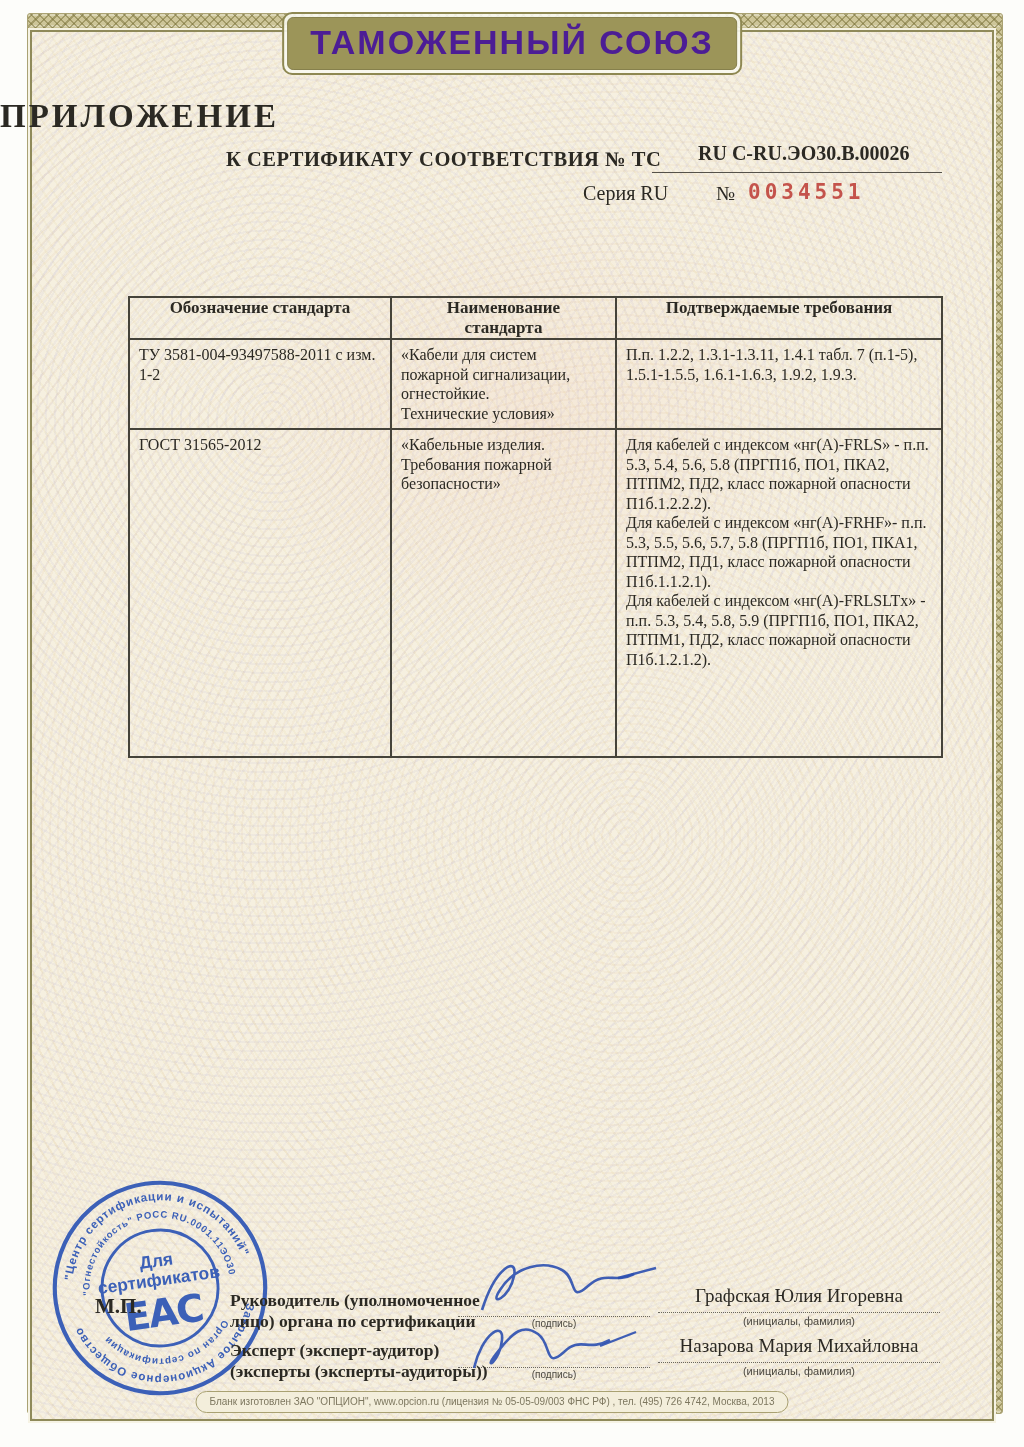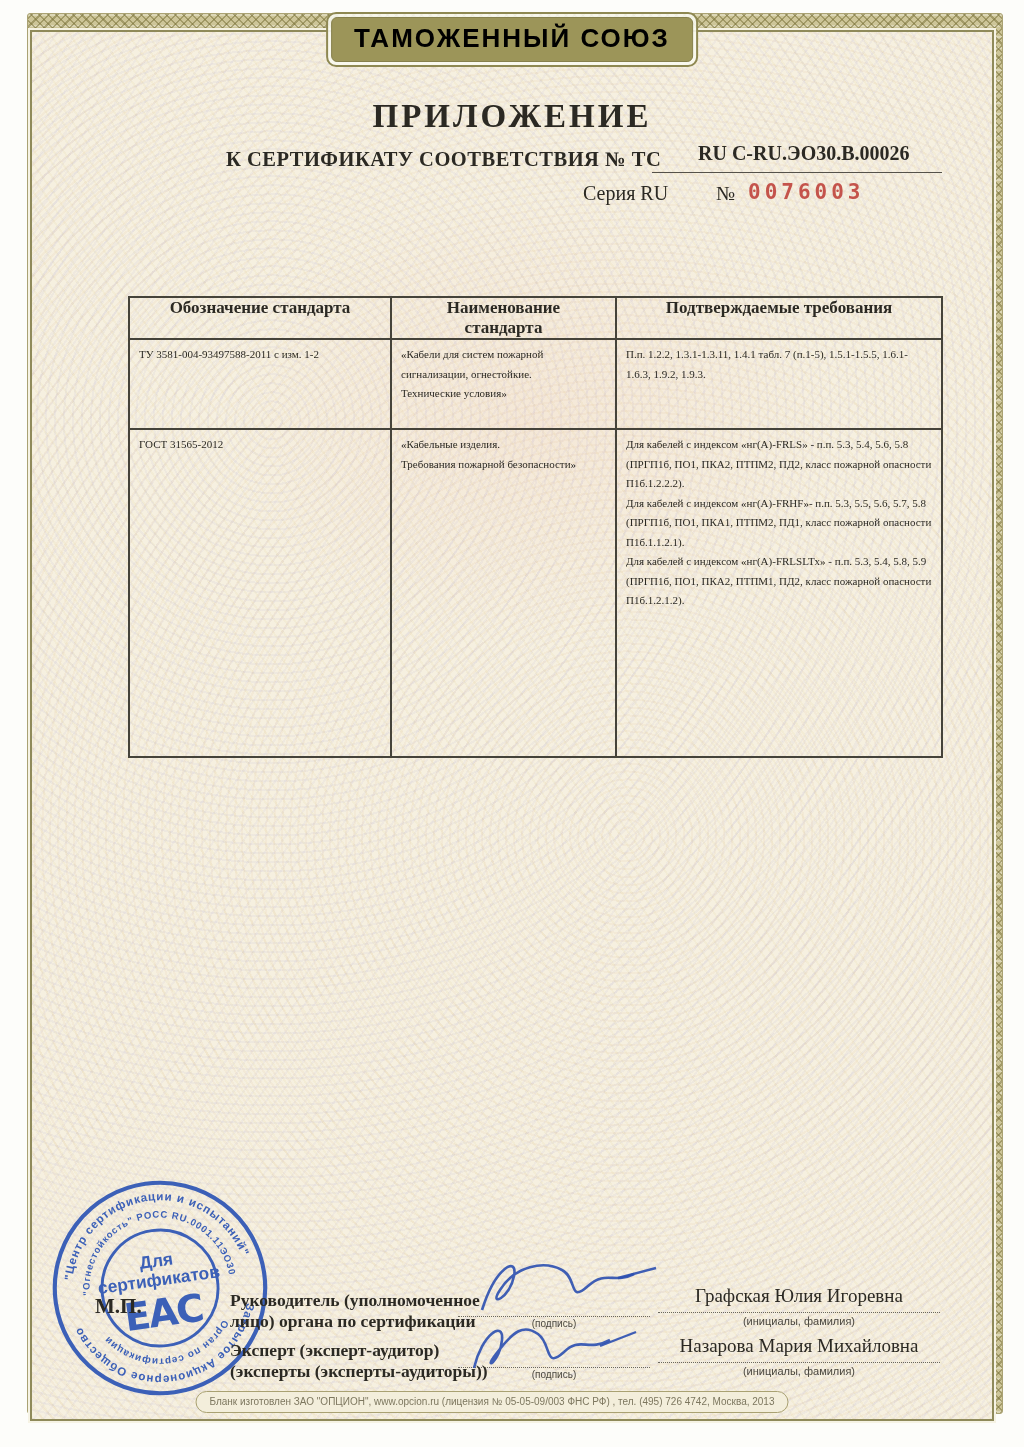--- a/index.html
+++ b/index.html
@@ -35,41 +35,41 @@
     position:absolute; top:12px; left:50%; transform:translateX(-50%);
     border:2px solid #8e8852; border-radius:10px; padding:3px;
     background:rgba(250,249,240,.9);
   }
   .banner-core {
     background:#9c9559; border:1px solid #86804c; border-radius:6px;
     padding:5px 22px 7px;
   }
   .banner-core span {
     font-family:"Liberation Sans", sans-serif; font-weight:bold;
-    font-size:26px; letter-spacing:2px; color:#000000; white-space:nowrap;
-  }
-  
-  .doc-title { position:absolute; top:98px; left:0; right:0; text-align:center;
+    font-size:34px; letter-spacing:2px; color:#4c1d95; white-space:nowrap;
+  }
+  
+  .doc-title { position:absolute; top:98px; left:0; right:0; 
     font-size:33px; font-weight:bold; letter-spacing:3px; }
   .subtitle  { position:absolute; left:226px; top:148px; font-size:20.5px; font-weight:bold; letter-spacing:.5px; }
   .cert-no   { position:absolute; left:698px; top:142px; font-size:20px; font-weight:bold; }
   .cert-line { position:absolute; left:652px; top:172px; width:290px; border-bottom:1.5px solid #55524a; }
   .series    { position:absolute; left:583px; top:182px; font-size:20px; }
   .numsign   { position:absolute; left:716px; top:182px; font-size:20px; }
   .serial    { position:absolute; left:748px; top:180px;
     font-family:"DejaVu Sans Mono", monospace; font-weight:bold; font-size:21px;
     letter-spacing:4px; color:#c4534b; }
   .intro { position:absolute; left:82px; top:228px; width:860px; text-align:center;
     font-size:18px; font-weight:bold; line-height:29px; }
   
   .std-table { position:absolute; left:128px; top:296px; width:813px;
     border-collapse:collapse; table-layout:fixed; }
   .std-table th, .std-table td { border:2px solid #45433a; vertical-align:top; white-space:pre-line; }
   .std-table th { font-size:17px; font-weight:bold; text-align:center; padding:0 4px; }
-  .std-table td { font-size:11px; line-height:19.5px; padding:5px 9px 5px 9px; }
+  .std-table td { font-size:16px; line-height:19.5px; padding:5px 9px 5px 9px; }
   .tr-head { height:41px; } .tr-r1 { height:90px; } .tr-r2 { height:328px;font-family:Liberation Serif, serif; }
   
   .stamp { position:absolute; left:44px; top:1172px; width:232px; height:232px; opacity:.92; }
   .mp { position:absolute; left:95px; top:1294px; font-size:21px; font-weight:bold; }
   
   .role { position:absolute; left:230px; width:260px; font-size:17.5px; font-weight:bold;
     line-height:21px; white-space:pre-line; }
   .role1 { top:1290px; } .role2 { top:1340px; }
   .sigline { position:absolute; border-bottom:1.2px dotted #6b685e; }
   .sig1 { left:458px; top:1316px; width:192px; }
@@ -104,21 +104,21 @@
       <span>ТАМОЖЕННЫЙ СОЮЗ</span>
     </div>
   </div>
 
   <div class="doc-title">ПРИЛОЖЕНИЕ</div>
   <div class="subtitle">К СЕРТИФИКАТУ СООТВЕТСТВИЯ  № ТС</div>
   <div class="cert-no">RU C-RU.ЭО30.В.00026</div>
   <div class="cert-line"></div>
   <div class="series">Серия RU</div>
   <div class="numsign">№</div>
-  <div class="serial">0076003</div>
+  <div class="serial">0034551</div>
 
 
   <table class="std-table">
     <colgroup>
         <col style="width:262px">
         <col style="width:225px">
         <col style="width:326px">
       </colgroup>
     <tbody>
         <tr class="tr-head">

